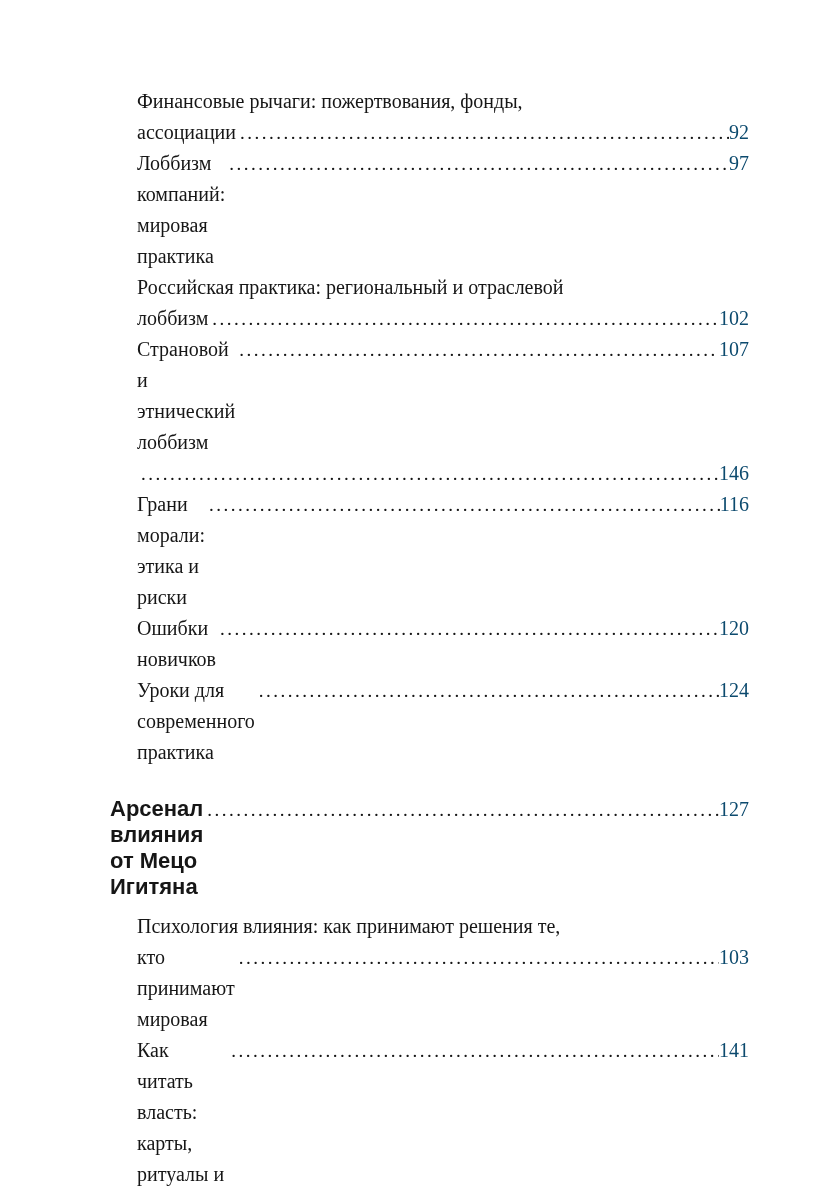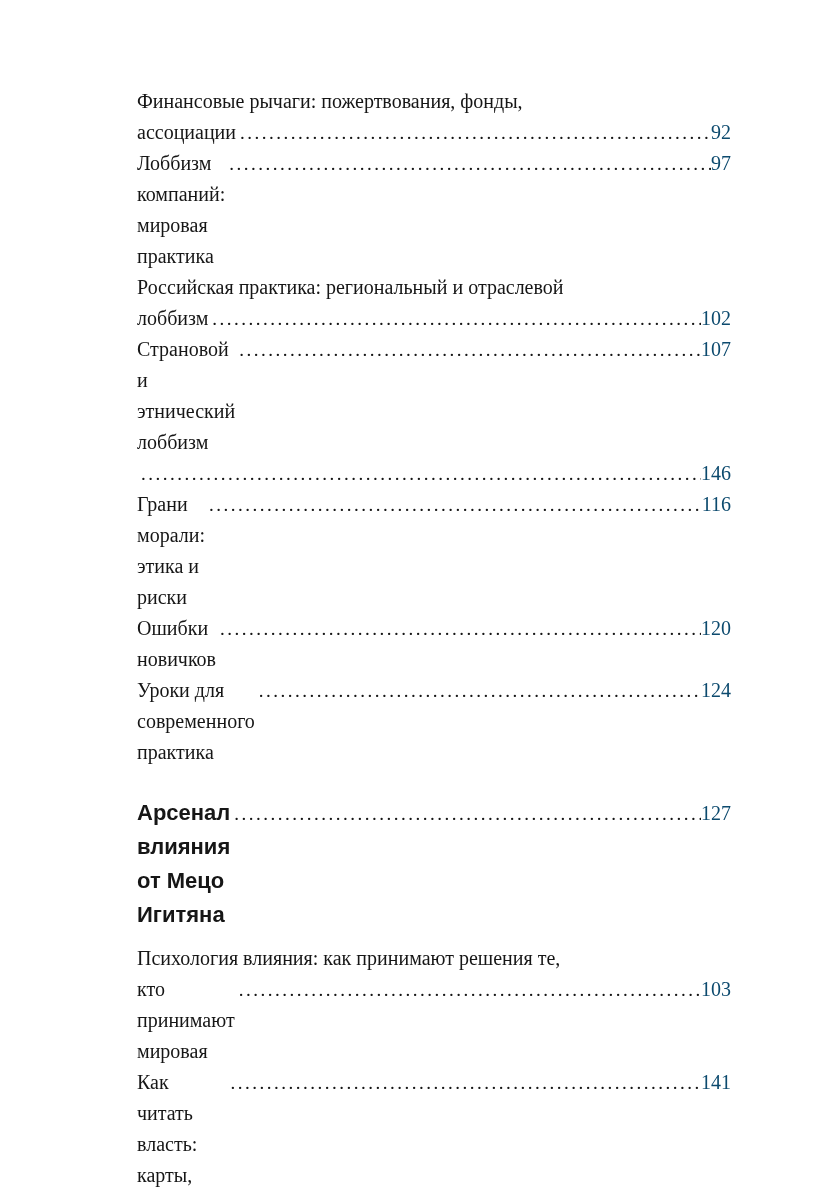--- a/index.html
+++ b/index.html
@@ -10,36 +10,35 @@
   body {
     height: 1200px;
     overflow: hidden;
   }
   .page {
     position: relative;
     width: 817px;
     height: 1200px;
     background: #ffffff;
     color: #161616;
-    padding: 86px 86px 0 110px;
+    padding: 86px 68px 0 110px;
   }
   .toc-item.entry {
     margin-left: 27px;
     font-family: "Liberation Serif", serif;
     font-size: 20px;
     line-height: 31px;
   }
   .toc-item.heading {
     font-family: "Liberation Sans", sans-serif;
     font-weight: bold;
     font-size: 22px;
-    line-height: 34px;
+    line-height: 26px;
     margin-top: 28px;
     margin-bottom: 11px;
-    margin-left: 27px;
   }
   .toc-line {
     display: flex;
     align-items: baseline;
     width: 100%;
   }
   .toc-line .title {
     flex: 0 1 auto;
     white-space: pre-wrap;
   }

